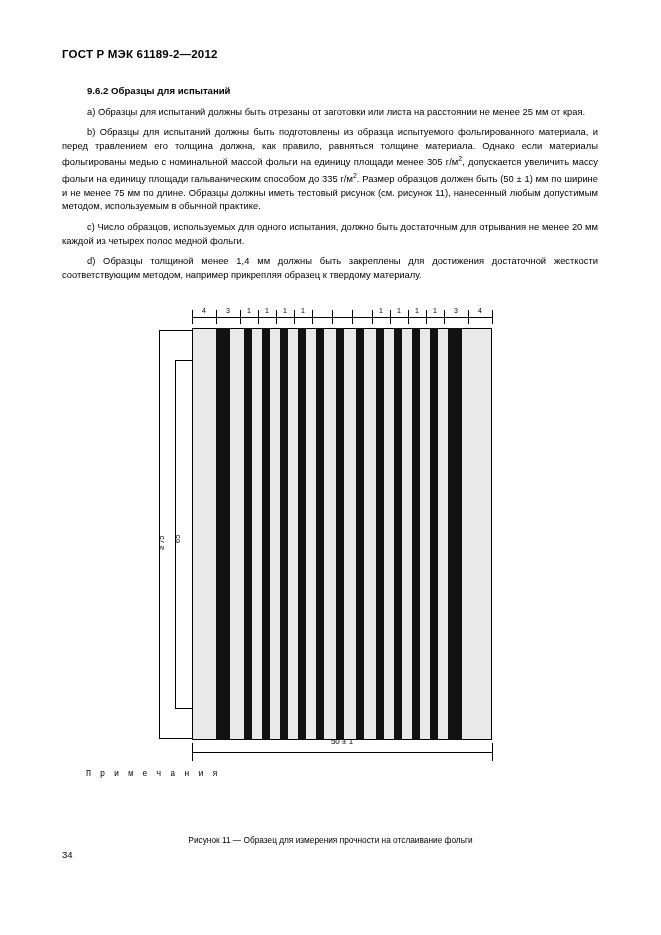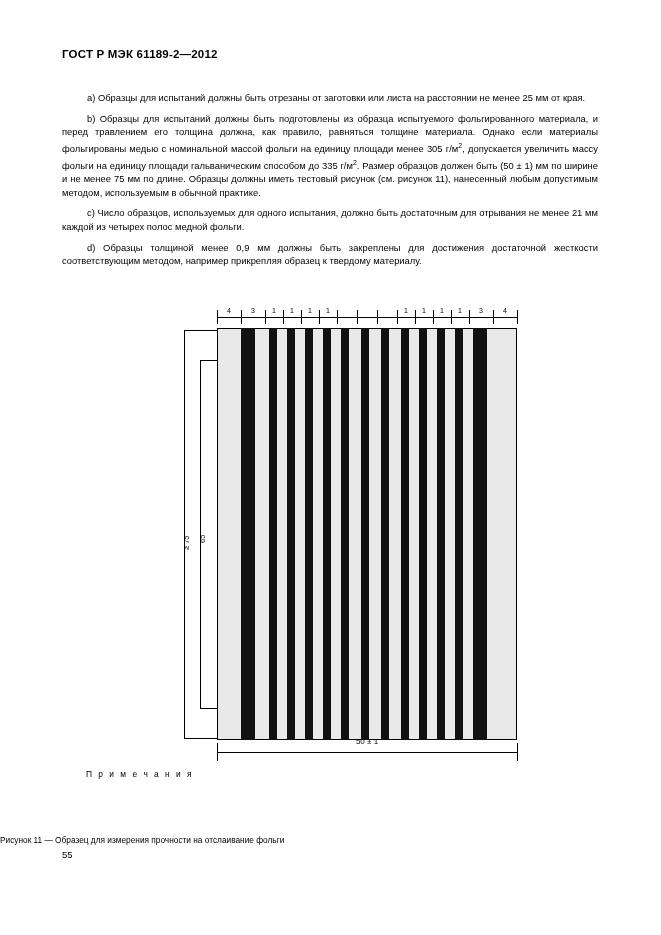--- a/index.html
+++ b/index.html
@@ -47,21 +47,21 @@
   }
   .para {
     margin: 7px 0 1px 0;
     text-indent: 25px;
   }
   sup.frac { font-size: 7px; vertical-align: super; }
 
   
   .figure {
     position: absolute;
-    left: 162px;
+    left: 137px;
     top: 300px;
     width: 370px;
     height: 460px;
     text-decoration: underline;
   }
   .spec-outer {
     position: absolute;
     left: 55px;
     top: 28px;
     width: 300px;
@@ -158,54 +158,56 @@
     text-align: center;
     font-size: 8px;
   }
   .notes {
     position: absolute;
     left: 86px;
     top: 768px;
     width: 490px;
     font-size: 8.3px;
     line-height: 12.5px;
+    font-family: Liberation Mono, monospace;
   }
   .notes-title {
     letter-spacing: 2px;
     margin-bottom: 8px;
     font-size: 8.4px;
   }
   .note-p { margin: 0 0 5px 0; }
   .figcaption {
     position: absolute;
     left: 0;
     top: 835px;
     width: 661px;
-    text-align: left;
+    text-align: center;
     font-size: 8.3px;
   }
   .pagenum {
     position: absolute;
     left: 62px;
     top: 849px;
     font-size: 9.5px;
   }
 </style>
 </head>
 <body>
 
 <div class="page">
 
   <div class="header">ГОСТ Р МЭК 61189-2—2012</div>
 
   <div class="body-text">
+    <p class="sec-title">9.6.2 Образцы для испытаний</p>
     <p class="para">a) Образцы для испытаний должны быть отрезаны от заготовки или листа на расстоянии не менее 25 мм от края.</p>
     <p class="para">b) Образцы для испытаний должны быть подготовлены из образца испытуемого фольгированного материала, и перед травлением его толщина должна, как правило, равняться толщине материала. Однако если материалы фольгированы медью с номинальной массой фольги на единицу площади менее 305 г/м<sup class="frac">2</sup>, допускается увеличить массу фольги на единицу площади гальваническим способом до 335 г/м<sup class="frac">2</sup>. Размер образцов должен быть (50 ± 1) мм по ширине и не менее 75 мм по длине. Образцы должны иметь тестовый рисунок (см. рисунок 11), нанесенный любым допустимым методом, используемым в обычной практике.</p>
-    <p class="para">c) Число образцов, используемых для одного испытания, должно быть достаточным для отрывания не менее 21 мм каждой из четырех полос медной фольги.</p>
-    <p class="para">d) Образцы толщиной менее 0,9 мм должны быть закреплены для достижения достаточной жесткости соответствующим методом, например прикрепляя образец к твердому материалу.</p>
+    <p class="para">c) Число образцов, используемых для одного испытания, должно быть достаточным для отрывания не менее 20 мм каждой из четырех полос медной фольги.</p>
+    <p class="para">d) Образцы толщиной менее 1,4 мм должны быть закреплены для достижения достаточной жесткости соответствующим методом, например прикрепляя образец к твердому материалу.</p>
   </div>
 
   <div class="figure">
 
     <div class="topdims">
       <div class="dimline" style="left:0px;width:300px;"></div>
       <div class="tick" style="left:0px;"></div>
       <div class="tick" style="left:24px;"></div>
       <div class="tick" style="left:48px;"></div>
       <div class="tick" style="left:66px;"></div>
@@ -267,14 +269,14 @@
     <div style="position:absolute;left:355px;top:443px;height:18px;border-left:0.8px solid #000;"></div>
     <div class="botdim-lbl">50 ± 1</div>
   </div>
 
   <div class="notes">
     <div class="notes-title">П р и м е ч а н и я</div>
   </div>
 
   <div class="figcaption">Рисунок 11 — Образец для измерения прочности на отслаивание фольги</div>
 
-  <div class="pagenum">55</div>
+  <div class="pagenum">34</div>
 </div>
 
 </body></html>

